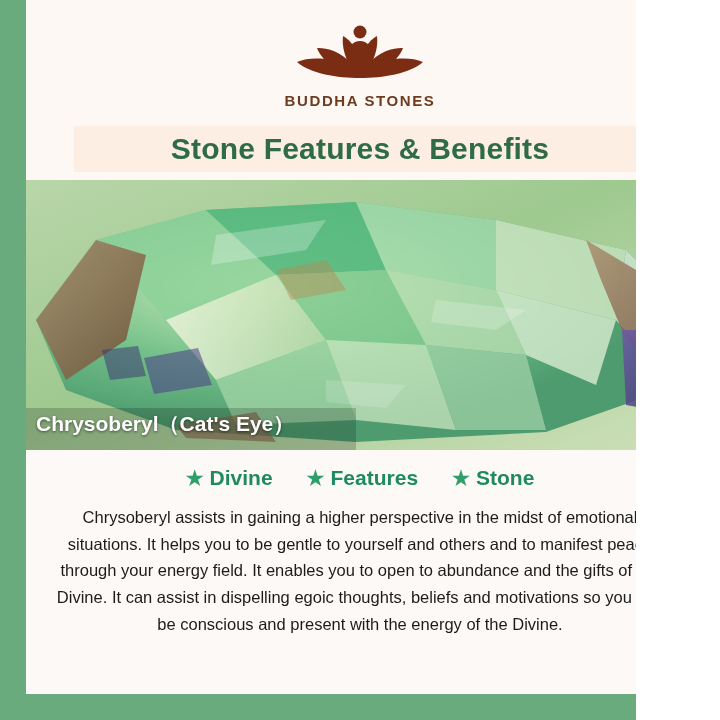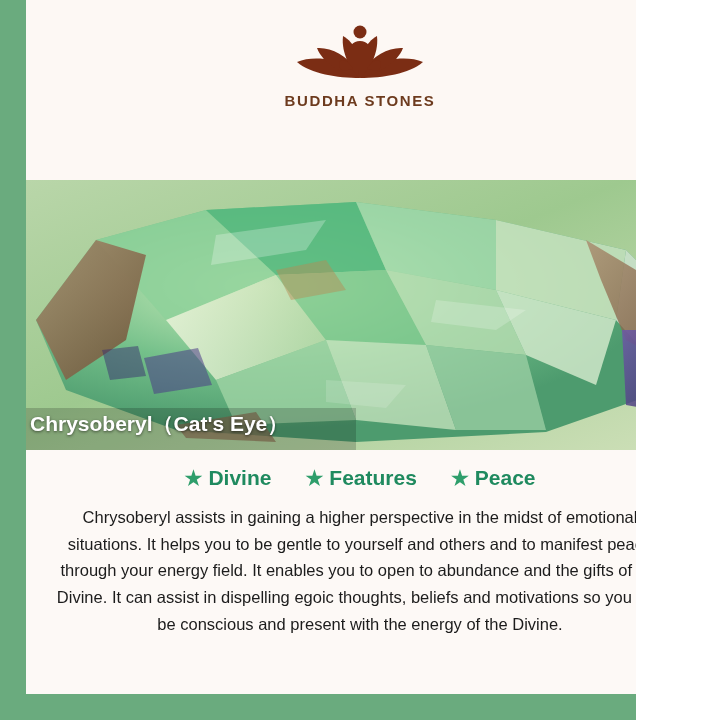--- a/index.html
+++ b/index.html
@@ -129,21 +129,21 @@
     height: 270px;
     overflow: hidden;
     background: #8fb882;
   }
   .photo svg { display: block; width: 100%; height: 100%; }
 
   .caption {
     position: absolute;
     left: 0;
     bottom: 8px;
-    padding: 2px 14px 4px 4px;
+    padding: 2px 14px 4px 10px;
     color: #ffffff;
     font-size: 21px;
     font-weight: bold;
     text-shadow: 0 1px 3px rgba(0,0,0,.55);
   }
 
   
   .benefits {
     display: flex;
     justify-content: center;
@@ -205,20 +205,23 @@
             <g fill="#7b2d14">
 
               <circle cx="75" cy="16" r="6.5"></circle>
               <path d="M75 25 C68 25 63 31 62 39 C61 45 63 50 66 54 L84 54 C87 50 89 45 88 39 C87 31 82 25 75 25 Z"></path>
               <path d="M56 44 C60 44 66 47 68 53 L58 55 C54 53 53 47 56 44 Z"></path>
               <path d="M94 44 C90 44 84 47 82 53 L92 55 C96 53 97 47 94 44 Z"></path>
             </g>
           </svg>
         </span>
         <span class="brand-name">BUDDHA STONES</span>
+      </div>
+      <div class="title-band">
+        <span class="title-text">Stone Features &amp; Benefits</span>
       </div>
     </div>
 
     <div class="photo">
       <svg viewBox="0 0 668 270" preserveAspectRatio="none" xmlns="http://www.w3.org/2000/svg">
         <defs>
           <linearGradient id="bg" x1="0" y1="0" x2="1" y2="1">
             <stop offset="0%" stop-color="#b9d6a9"></stop>
             <stop offset="45%" stop-color="#9ec98f"></stop>
             <stop offset="100%" stop-color="#cfe0b9"></stop>
@@ -281,20 +284,20 @@
       <div class="benefit">
         <span class="star">★</span>
         <span>Divine</span>
       </div>
       <div class="benefit">
         <span class="star">★</span>
         <span>Features</span>
       </div>
       <div class="benefit">
         <span class="star">★</span>
-        <span>Peace</span>
+        <span>Stone</span>
       </div>
     </div>
 
     <div class="description">Chrysoberyl assists in gaining a higher perspective in the midst of emotional situations. It helps you to be gentle to yourself and others and to manifest peace through your energy field. It enables you to open to abundance and the gifts of the Divine. It can assist in dispelling egoic thoughts, beliefs and motivations so you can be conscious and present with the energy of the Divine.</div>
 
   </div>
 </div>
 
 </body></html>

